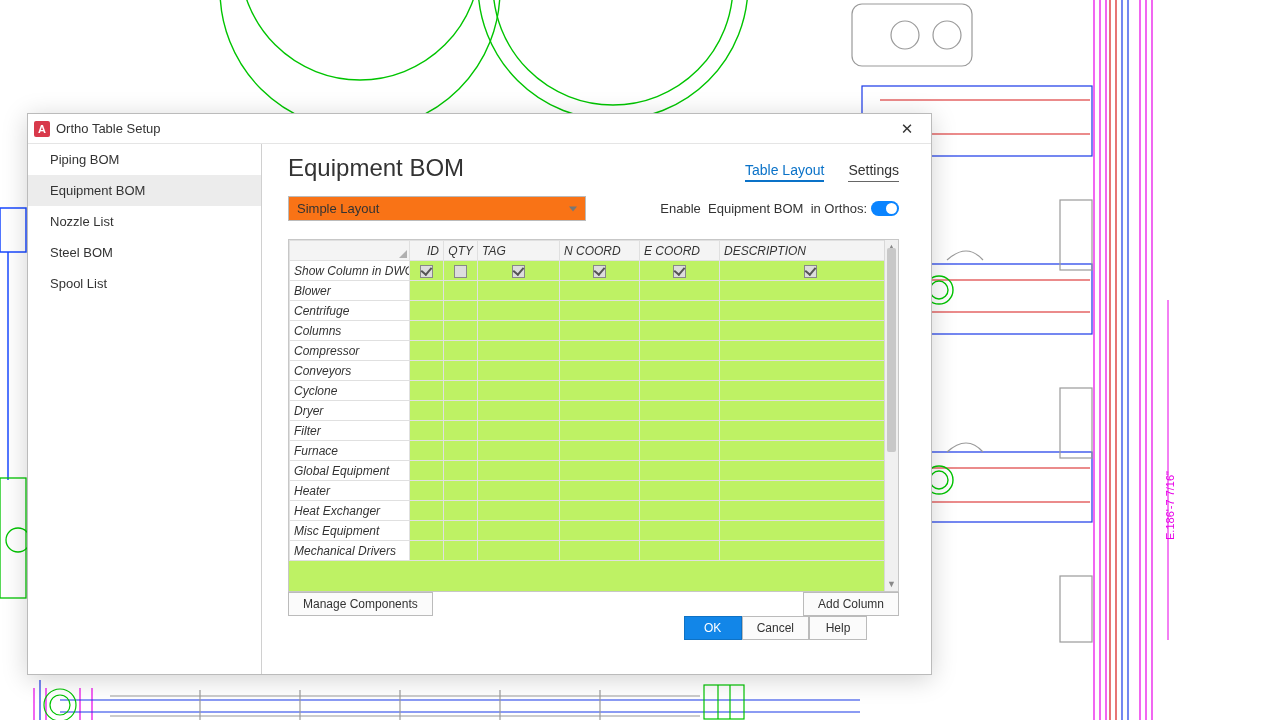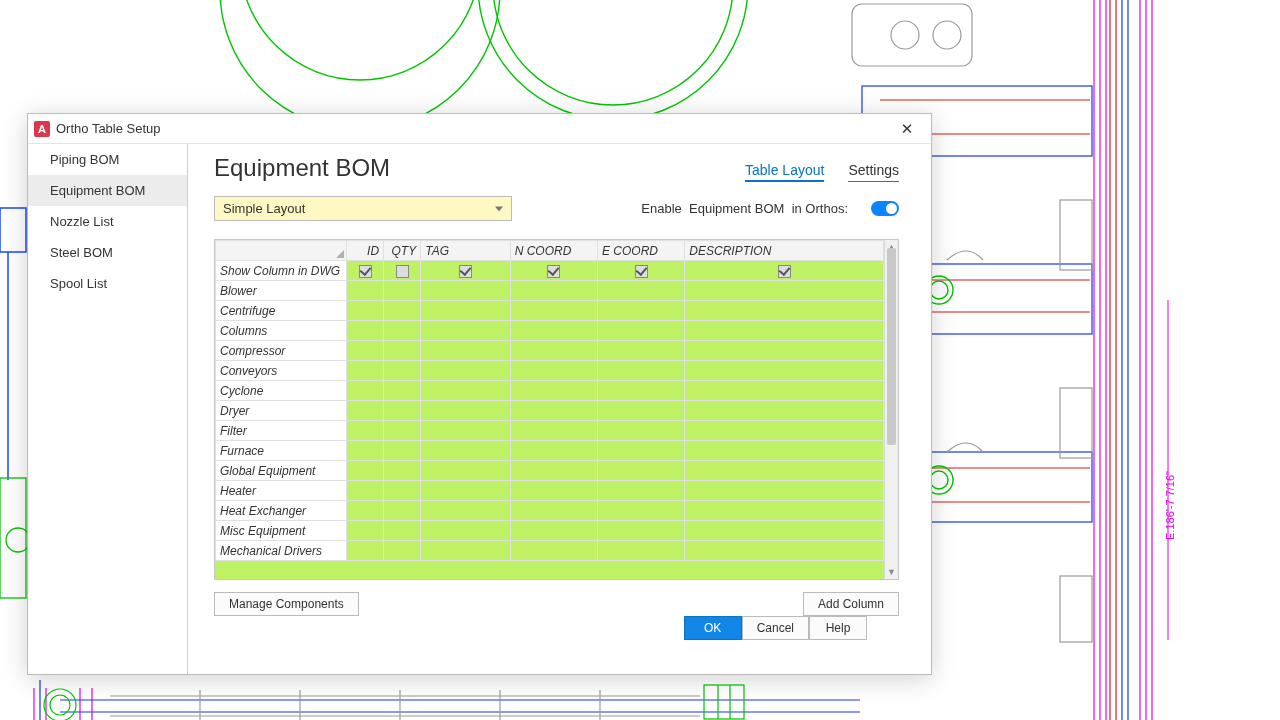--- a/index.html
+++ b/index.html
@@ -30,21 +30,21 @@
     content: "A"; position: absolute; inset: 0; color: #fff; font: bold 11px/16px Arial; text-align: center;
   }
   .dialog-title { font-size: 13px; color: #333; }
   .dialog-close {
     margin-left: auto; width: 32px; height: 24px; display: flex; align-items: center; justify-content: center;
     cursor: pointer; font-size: 15px; color: #333;
   }
   .dialog-body { flex: 1; display: flex; min-height: 0; }
 
   .sidebar {
-    width: 160px; border-right: 1px solid #d0d0d0; background: #fff;
+    width: 234px; border-right: 1px solid #d0d0d0; background: #fff;
   }
   .sidebar-item {
     padding: 8px 0 8px 22px; font-size: 13px; color: #333; cursor: pointer;
   }
   .sidebar-item.selected { background: #ececec; }
 
   .main {
     flex: 1; padding: 10px 32px 16px 26px; display: flex; flex-direction: column; min-width: 0;
   }
   .main-header {
@@ -54,29 +54,29 @@
   .main-tabs { display: flex; gap: 24px; font-size: 14px; }
   .tab {
     cursor: pointer; color: #333; padding-bottom: 2px;
   }
   .tab.active { color: #0a72c8; border-bottom: 2px solid #0a72c8; }
 
   .controls-row {
     display: flex; align-items: center; justify-content: space-between; margin-bottom: 18px;
   }
   .layout-select {
-    width: 298px; height: 25px; border: 1px solid #bbb; background: #fef9c3;
+    width: 298px; height: 25px; border: 1px solid #bbb; background: #f97316;
     display: flex; align-items: center; padding: 0 8px; font-size: 13px; color: #333; cursor: pointer;
     position: relative;
   }
   .layout-select::after {
     content: ""; position: absolute; right: 8px; top: 50%; transform: translateY(-50%);
     border-left: 4px solid transparent; border-right: 4px solid transparent; border-top: 5px solid #777;
   }
-  .enable-row { display: flex; align-items: center; gap: 23px; font-size: 13px; }
+  .enable-row { display: flex; align-items: center; gap: 4px; font-size: 13px; }
   .toggle {
     width: 28px; height: 15px; border-radius: 8px; background: #0a84ff; position: relative; cursor: pointer;
   }
   .toggle::after {
     content: ""; position: absolute; right: 2px; top: 2px; width: 11px; height: 11px; background: #fff; border-radius: 50%;
   }
 
   .grid-wrap {
     border: 1px solid #c7c7c7; flex: 1; min-height: 0; display: flex; background: #bef264; font-style: italic;
   }
@@ -111,21 +111,21 @@
   .vscroll {
     width: 14px; background: #f0f0f0; border-left: 1px solid #d8d8d8; position: relative;
   }
   .vscroll .thumb {
     position: absolute; left: 2px; right: 2px; top: 8px; height: 58%; background: #c8c8c8; border-radius: 2px;
   }
   .vscroll .arrow { position: absolute; left: 0; right: 0; height: 14px; display:flex; align-items:center; justify-content:center; color:#888; font-size:9px;}
   .vscroll .arrow.up { top: 0; } .vscroll .arrow.down { bottom: 0; }
 
   .below-grid {
-    display: flex; justify-content: space-between; margin-top: 12px;
+    display: flex; justify-content: space-between; 
   }
   .btn {
     min-width: 58px; height: 24px; padding: 0 14px; border: 1px solid #bbb; background: #fbfbfb;
     font-size: 12px; color: #333; cursor: pointer; display: inline-flex; align-items: center; justify-content: center;
   }
   .btn.primary { background: #1286e8; border-color: #0f72c4; color: #fff; }
 
   .dialog-footer {
     display: flex; justify-content: flex-end; padding: 0 32px 18px 0;
   }

